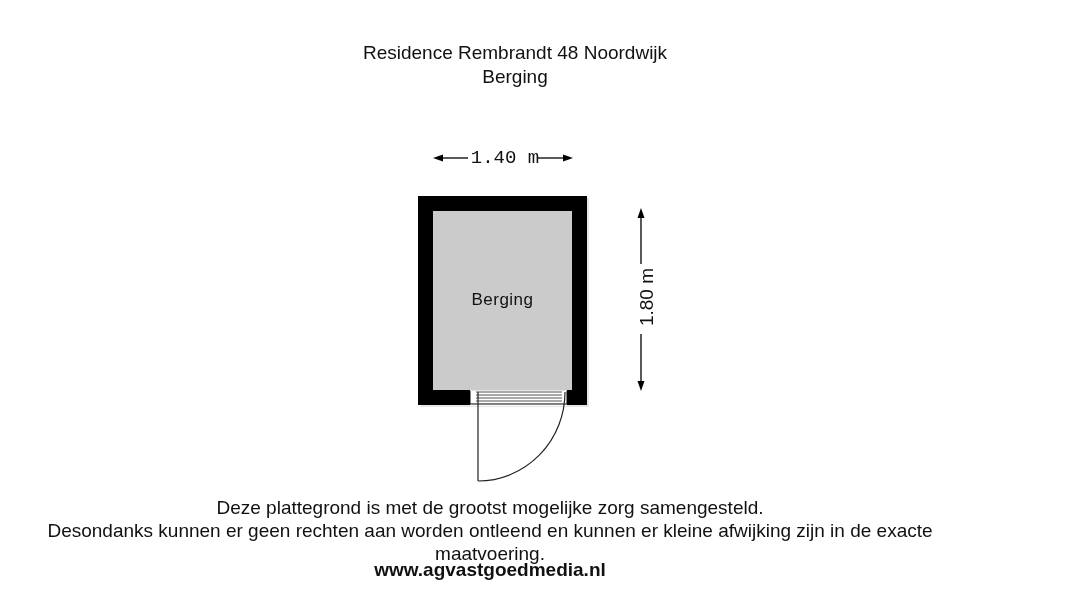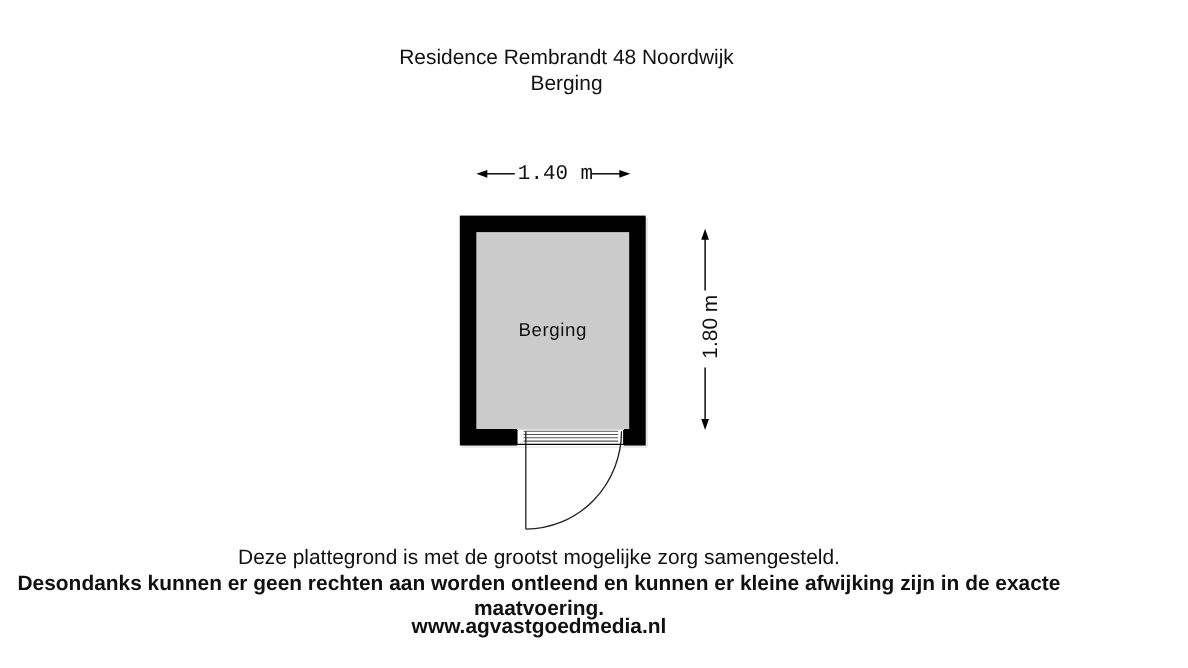--- a/index.html
+++ b/index.html
@@ -3,21 +3,21 @@
 <meta charset="utf-8">
 <style>
   html, body { margin: 0; padding: 0; background: #ffffff; }
   body { width: 1080px; height: 607px; position: relative; overflow: hidden;
          font-family: "Liberation Sans", sans-serif; color: #111; }
   .title { position: absolute; left: 0; width: 1030px; text-align: center; font-size: 19px; }
   .t1 { top: 42px; }
   .t2 { top: 66px; }
   .footer { position: absolute; left: 0; width: 980px; text-align: center; font-size: 19px; line-height: 23px; }
   .f1 { top: 496px; }
-  .f2 { top: 519px; font-weight: bold; }
+  .f2 { top: 519px; }
   .f3 { top: 558px; font-weight: bold; }
   svg { position: absolute; left: 0; top: 0; }
   .dim-h { position: absolute; top: 147px; left: 470px; width: 70px; text-align: center; font-size: 19px; font-family: Liberation Mono, monospace; }
   .dim-v { position: absolute; left: 612px; top: 286px; width: 70px; text-align: center; font-size: 19px;
            transform: rotate(-90deg); }
   .room-label { position: absolute; left: 433px; width: 139px; top: 290px; text-align: center;
                 font-size: 17px; letter-spacing: 0.5px; }
 </style>
 </head>
 <body>

